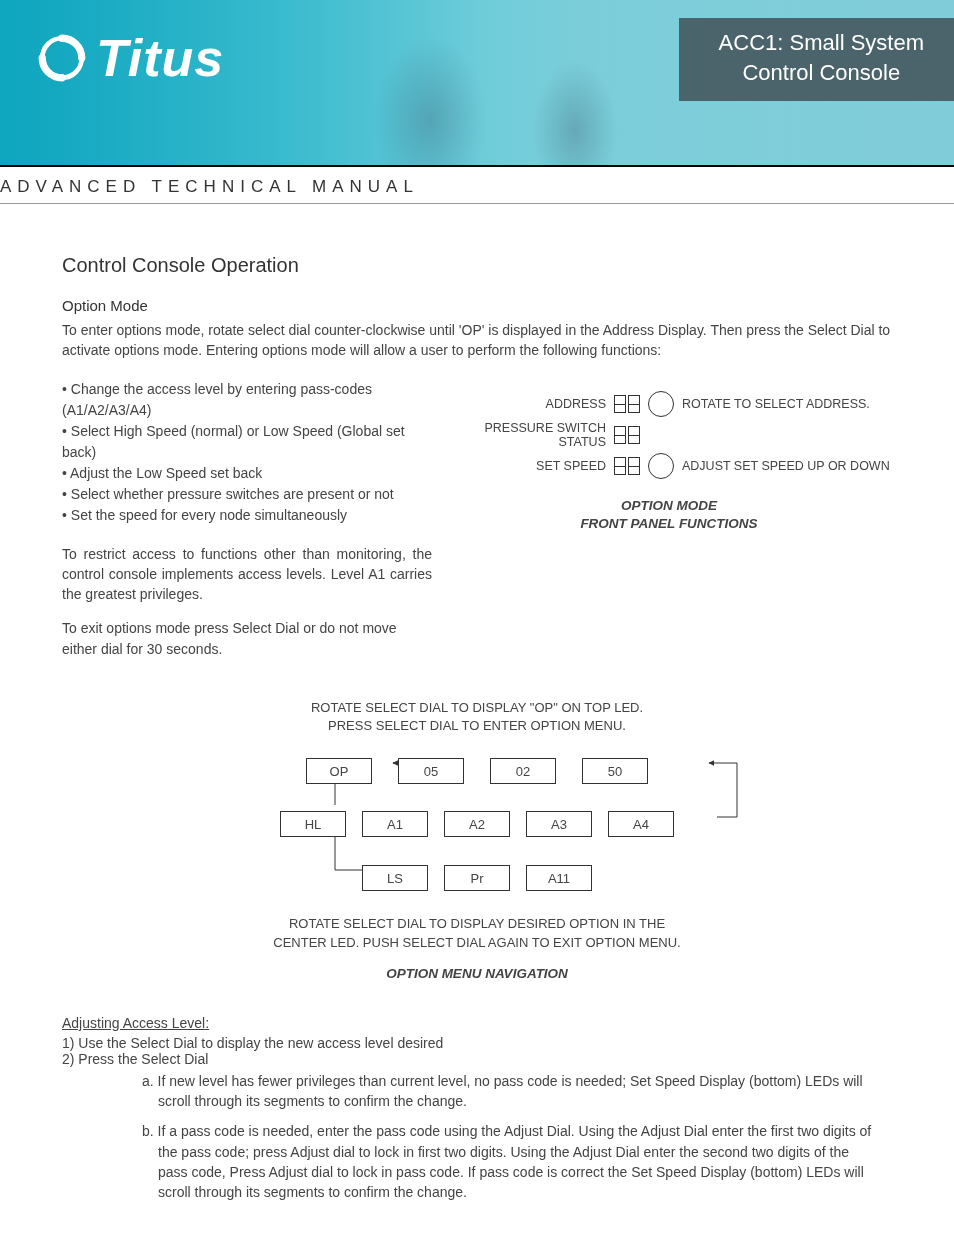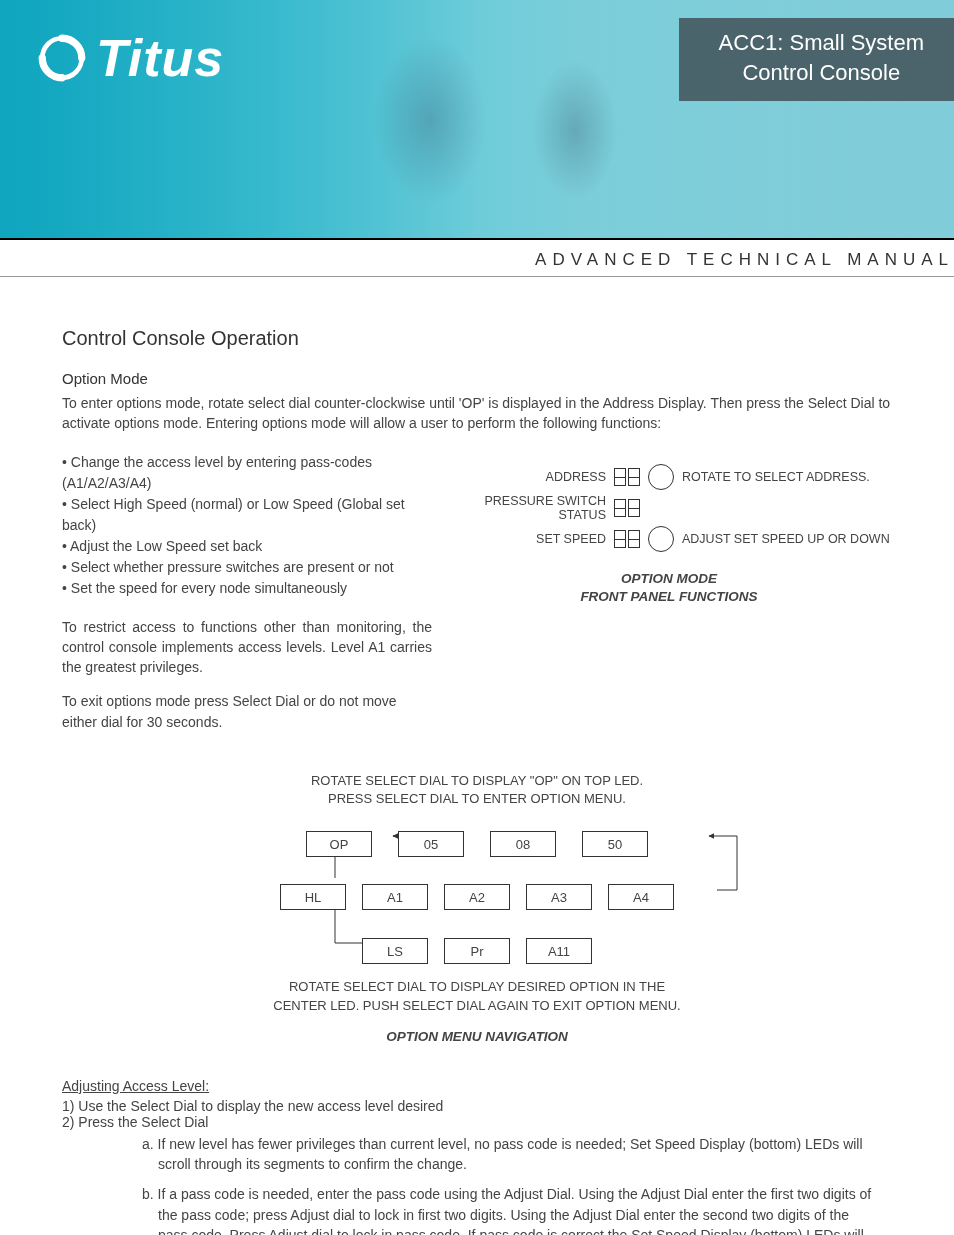--- a/index.html
+++ b/index.html
@@ -4,21 +4,21 @@
 <style>
   * { box-sizing: border-box; margin: 0; padding: 0; }
   body {
     font-family: Arial, Helvetica, sans-serif;
     width: 954px;
     color: #333;
     background: #fff;
   }
   .hero {
     position: relative;
-    height: 240px;
+    height: 167px;
     background: linear-gradient(to right, #1cb5c9, #4fc8d8 30%, #8ed7e0 60%, #b8e4ea);
     border-bottom: 2px solid #000;
     overflow: hidden;
   }
   .hero-bg {
     position: absolute; inset:0;
     background:
       radial-gradient(ellipse 80px 120px at 430px 120px, rgba(60,100,120,.35), transparent 70%),
       radial-gradient(ellipse 60px 100px at 575px 130px, rgba(60,100,120,.35), transparent 70%),
       linear-gradient(to right, rgba(0,150,180,.5), rgba(0,150,180,.1) 50%, rgba(0,150,180,.3));
@@ -34,21 +34,21 @@
   }
   .logo-swirl { width:52px; height:52px; }
   .title-box {
     position:absolute; top:18px; right:0;
     background: rgba(60,70,75,.78);
     color:#fff; padding: 10px 30px 14px 40px;
     text-align:center; font-size: 22px;
     line-height:1.35;
   }
   .manual-bar {
-    text-align:right; font-size:17px; letter-spacing: 6px;
+    text-align:left; font-size:17px; letter-spacing: 6px;
     padding: 10px 0 6px;
     border-bottom: 1px solid #999;
     color:#333;
   }
   .content { padding: 50px 62px 20px; font-size:14px; color:#444; }
   h2.section { font-size:20px; font-weight:400; color:#333; margin-bottom:20px; }
   h3.sub { font-size:15px; font-weight:400; color:#333; margin-bottom:6px; }
   p { line-height:1.45; margin-bottom:14px; }
   .cols { display:flex; gap:14px; }
   .left { flex:1; }
@@ -63,21 +63,21 @@
   .led::after { content:""; position:absolute; left:0; right:0; top:50%; border-top:1px solid #333; }
   .dial { width:26px; height:26px; border:1px solid #333; border-radius:50%; }
   .lbl-left { width:160px; text-align:right; }
   .lbl-right { width:210px; text-align:left; }
   .panel-title { font-weight:bold; font-style:italic; font-size:13.5px; margin-top:18px; line-height:1.4; }
 
   .menu-diagram { text-align:center; margin: 26px auto 0; width:640px; font-size:13px; }
   .menu-hint { line-height:1.4; margin-bottom:10px; }
   .menu-row { display:flex; justify-content:center; align-items:center; gap:16px; margin:8px 0; position:relative; }
   .cell { border:1px solid #333; width:66px; height:26px; display:flex; align-items:center; justify-content:center; font-size:13px; background:#fff; }
-  .menu-caption { line-height:1.4; }
+  .menu-caption { margin-top:10px; line-height:1.4; }
   .menu-title { font-weight:bold; font-style:italic; font-size:13.5px; margin-top:14px; }
   .svg-overlay { position:absolute; inset:0; pointer-events:none; }
 
   .access { margin-top:34px; font-size:14px; }
   .access u { text-decoration: underline; }
   .steps { margin-top:4px; }
   .sub-steps { margin-left:80px; margin-top:4px; max-width: 740px; }
   .sub-steps p { text-indent:-16px; padding-left:16px; margin-bottom:10px; line-height:1.45;}
 </style>
 </head>
@@ -176,21 +176,21 @@
         <line x1="178" y1="60" x2="168" y2="60" stroke="#333" marker-end="url(#ah)" transform="translate(10,0)" opacity="0"></line>
 
         <polyline points="560,72 580,72 580,18 552,18" fill="none" stroke="#333" marker-end="url(#ah)"></polyline>
 
         <polyline points="178,85 178,125 230,125" fill="none" stroke="#333" marker-end="url(#ah)"></polyline>
       </svg>
 
       <div class="menu-row" style="position:absolute; top:5px; left:0; right:0; gap:26px;">
         <span class="cell">OP</span>
         <span class="cell">05</span>
-        <span class="cell">08</span>
+        <span class="cell">02</span>
         <span class="cell">50</span>
       </div>
       <div class="menu-row" style="position:absolute; top:58px; left:0; right:0;">
         <span class="cell">HL</span>
         <span class="cell">A1</span>
         <span class="cell">A2</span>
         <span class="cell">A3</span>
         <span class="cell">A4</span>
       </div>
       <div class="menu-row" style="position:absolute; top:112px; left:0; right:0;">

